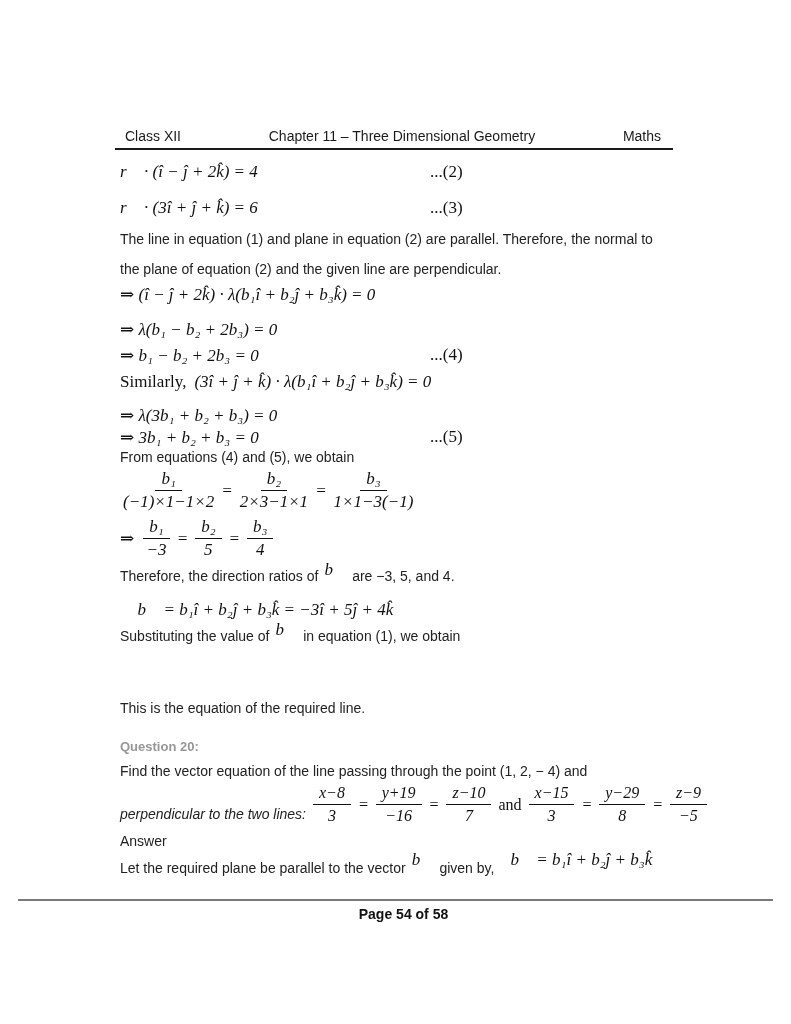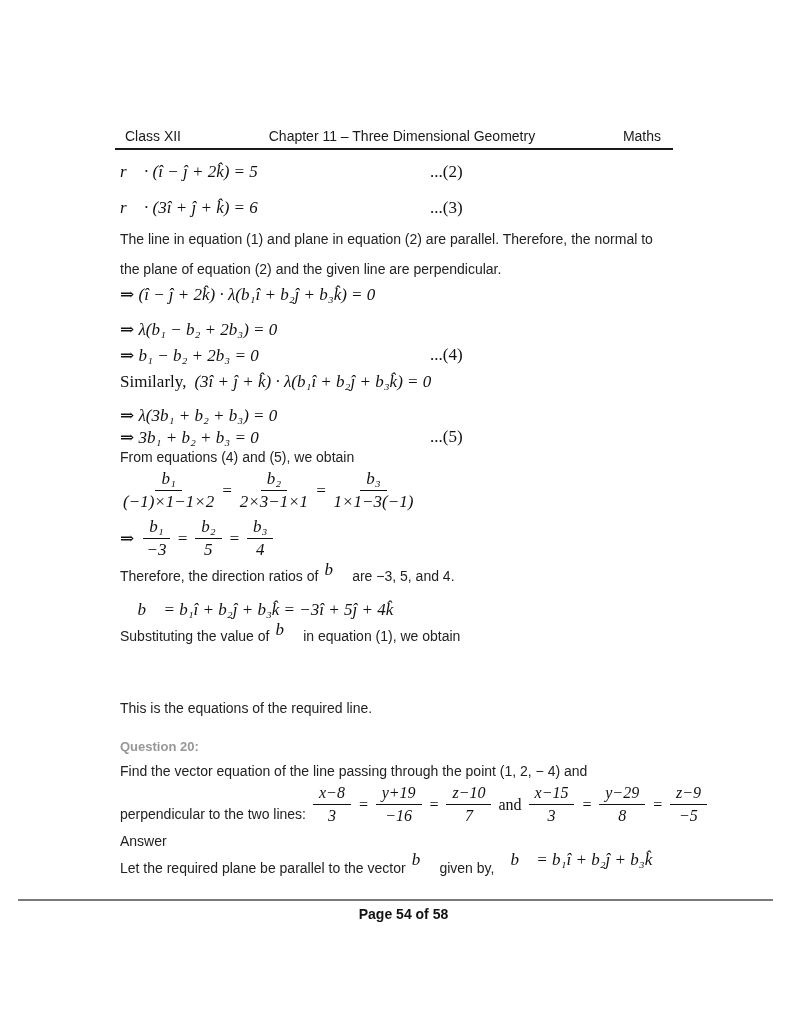--- a/index.html
+++ b/index.html
@@ -47,21 +47,21 @@
 
 <div class="page">
 
   <div class="header">
     <span class="h-left">Class XII</span>
     <span class="h-center">Chapter 11 – Three Dimensional Geometry</span>
     <span class="h-right">Maths</span>
   </div>
 
   <div class="abs math-row" style="top:156px; width:553px;">
-    <span class="math">r⃗ · (î − ĵ + 2k̂) = 5</span>
+    <span class="math">r⃗ · (î − ĵ + 2k̂) = 4</span>
     <span class="math eq-tag">...(2)</span>
   </div>
 
   <div class="abs math-row" style="top:192px; width:553px;">
     <span class="math">r⃗ · (3î + ĵ + k̂) = 6</span>
     <span class="math eq-tag">...(3)</span>
   </div>
 
   <div class="abs body-text" style="top:231px;">The line in equation (1) and plane in equation (2) are parallel. Therefore, the normal to</div>
   <div class="abs body-text" style="top:261px;">the plane of equation (2) and the given line are perpendicular.</div>
@@ -136,26 +136,26 @@
     <span class="math">∴ b⃗ = b₁î + b₂ĵ + b₃k̂ = −3î + 5ĵ + 4k̂</span>
   </div>
 
   <div class="abs mixed" style="top:628px;">
     <span class="body-text">Substituting the value of</span>
     <span class="math raise">b⃗</span>
     <span class="body-text">in equation (1), we obtain</span>
   </div>
 
 
-  <div class="abs body-text" style="top:700px;">This is the equations of the required line.</div>
+  <div class="abs body-text" style="top:700px;">This is the equation of the required line.</div>
 
   <div class="abs q-heading" style="top:739px;">Question 20:</div>
   <div class="abs body-text" style="top:763px;">Find the vector equation of the line passing through the point (1, 2, − 4) and</div>
 
-  <div class="abs body-text" style="top:806px;">perpendicular to the two lines:</div>
+  <div class="abs body-text" style="top:806px;font-style:italic;">perpendicular to the two lines:</div>
 
   <div class="abs math frac-row" style="top:784px; left:310px; font-size:16px;">
     <span class="frac">
       <span class="num">x−8</span>
       <span class="den">3</span>
     </span>
     <span class="eqsign">=</span>
     <span class="frac">
       <span class="num">y+19</span>
       <span class="den">−16</span>

